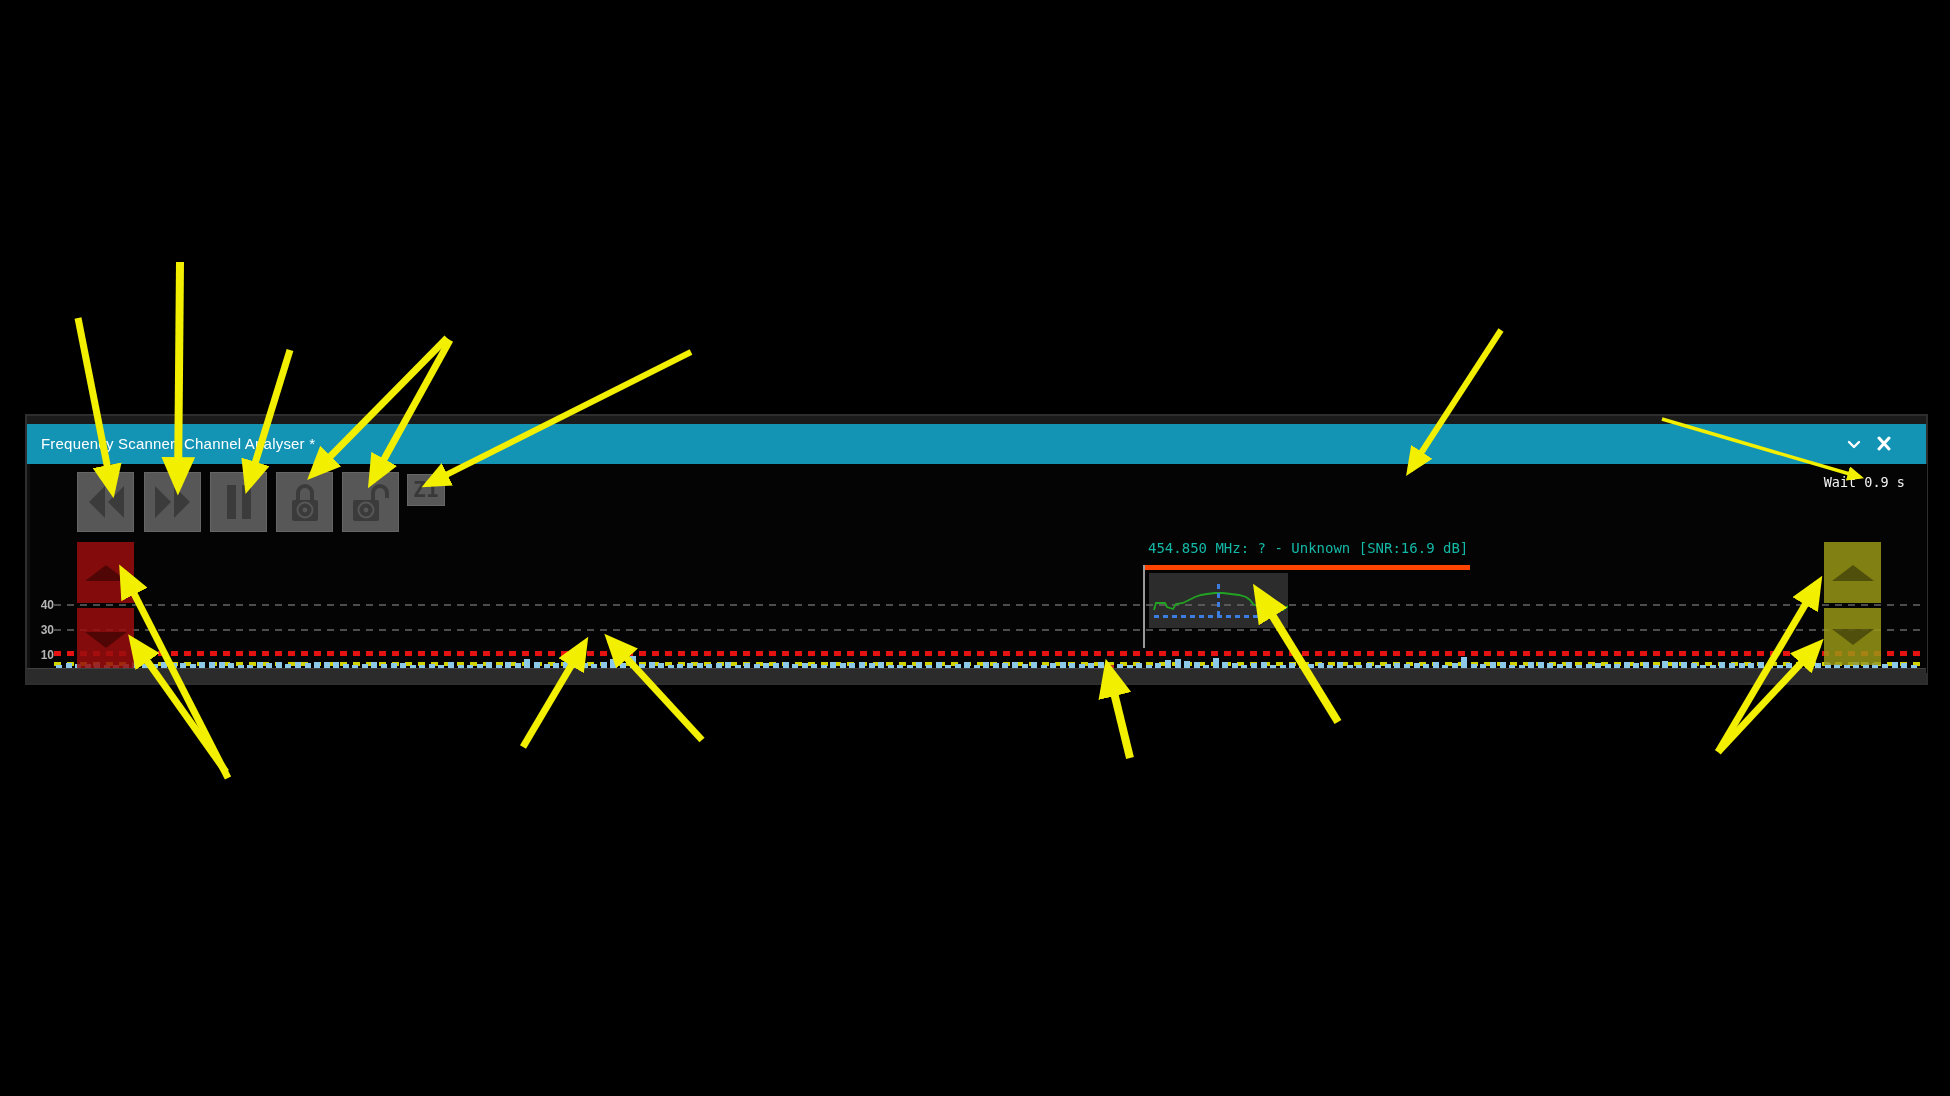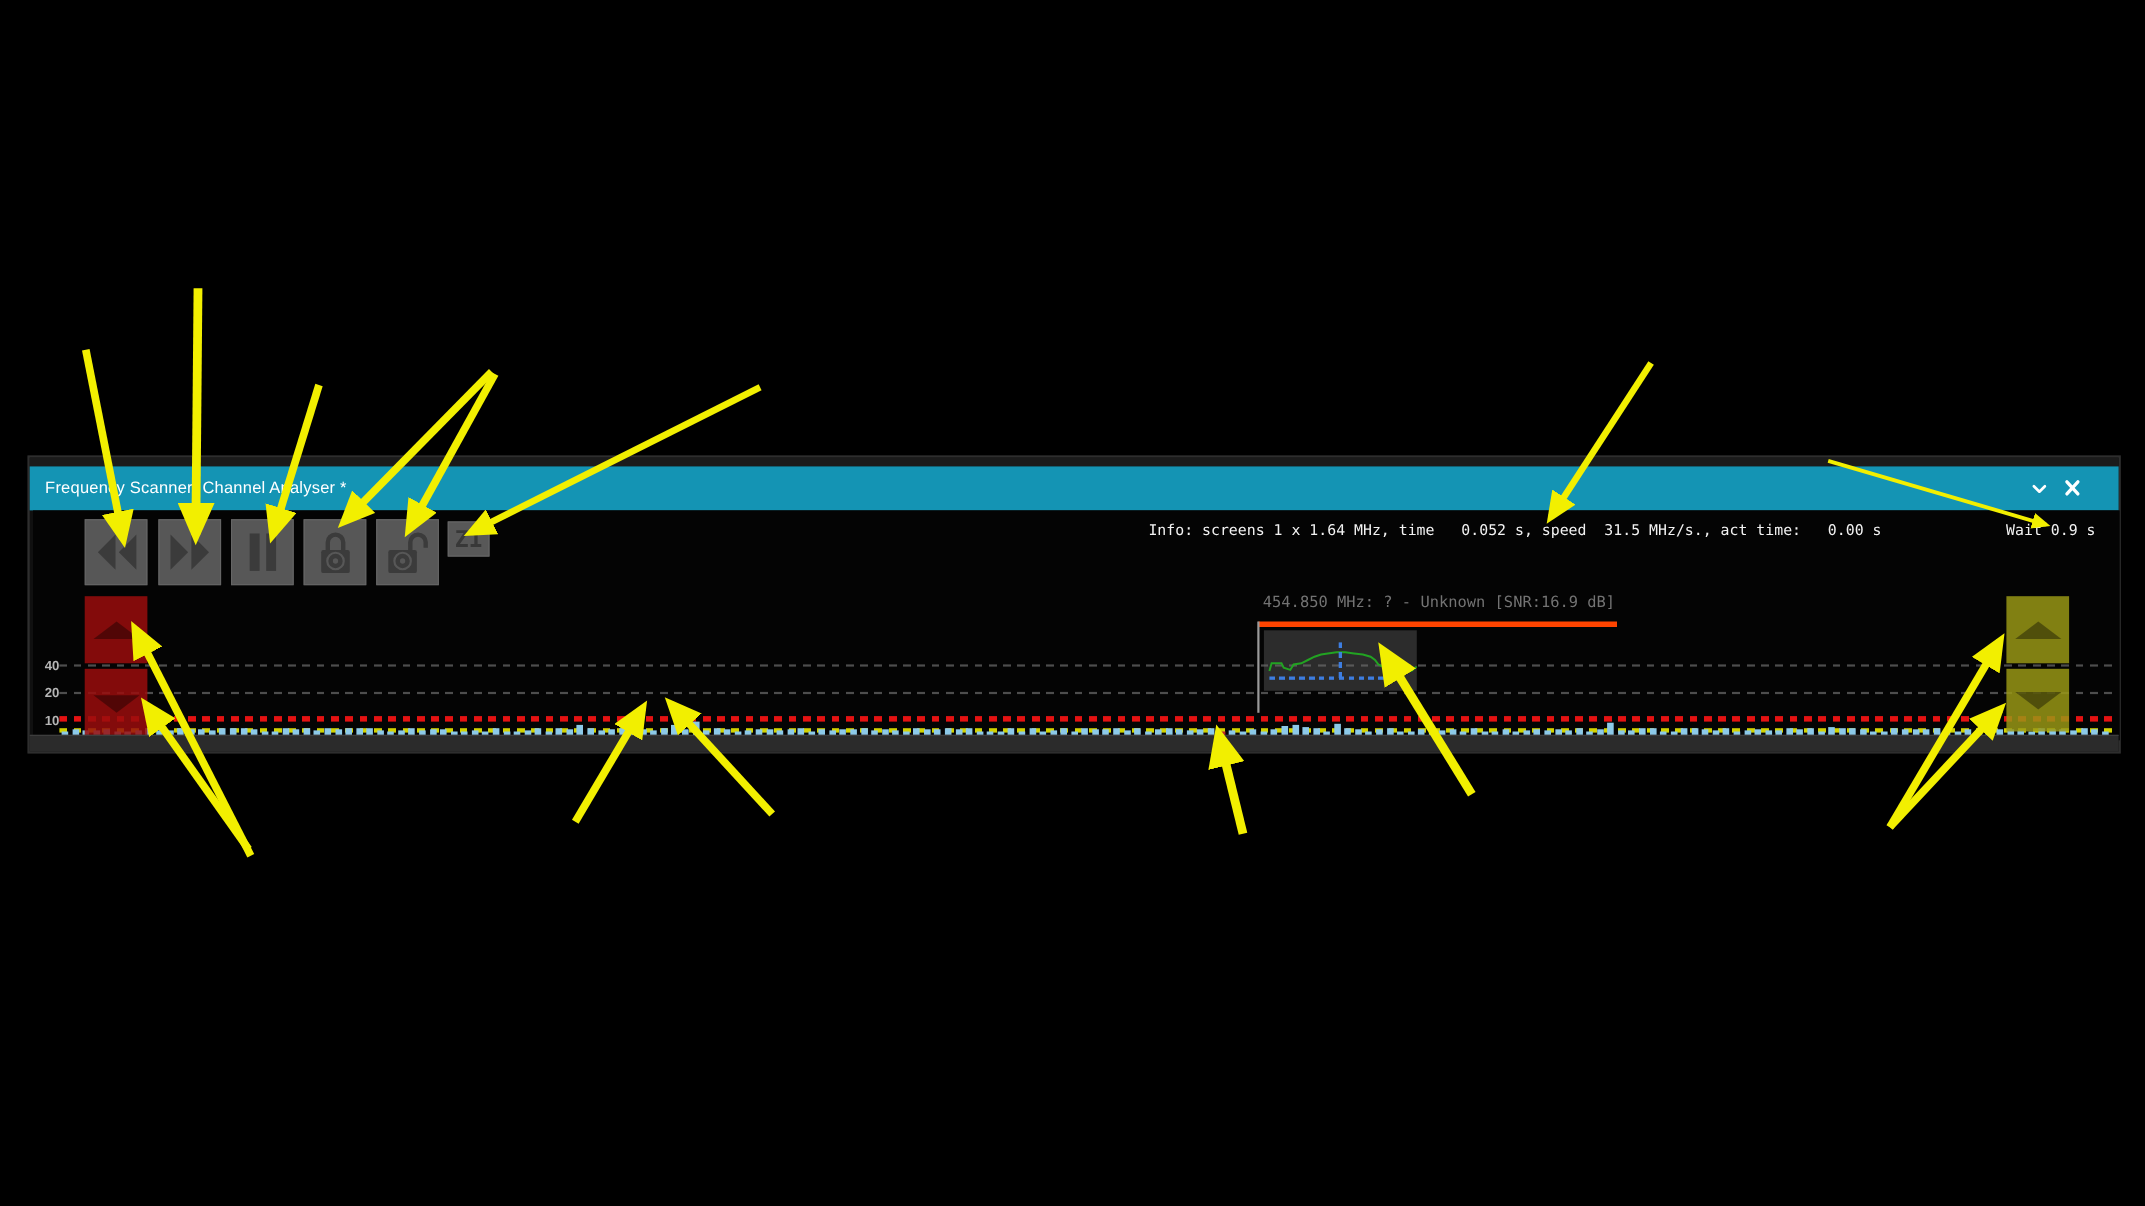--- a/index.html
+++ b/index.html
@@ -36,21 +36,21 @@
                background:repeating-linear-gradient(90deg,#d2d200 0 7px,transparent 7px 13px);cursor:row-resize;}
   .bars{position:absolute;left:26px;top:193px;width:1868px;height:16px;}
   .bar{position:absolute;bottom:0;width:6px;background:#8cc9e8;}
   .scrollbtn{position:absolute;width:57px;display:flex;align-items:center;justify-content:center;cursor:pointer;}
   .sb-red{background:rgba(152,13,13,0.86);}
   .sb-yellow{background:rgba(154,152,21,0.84);}
   .tri-up{width:0;height:0;border-left:21px solid transparent;border-right:21px solid transparent;
           border-bottom:16px solid rgba(0,0,0,0.38);}
   .tri-down{width:0;height:0;border-left:21px solid transparent;border-right:21px solid transparent;
             border-top:16px solid rgba(0,0,0,0.38);}
-  .popup-label{position:absolute;left:1118px;top:76px;color:#737373;
+  .popup-label{position:absolute;left:1118px;top:76px;color:#14b8a6;
                font-family:"DejaVu Sans Mono",monospace;font-size:14px;white-space:pre;}
   .popup-underline{position:absolute;left:1114px;top:101px;width:326px;height:5px;background:#ff4400;}
   .popup-vline{position:absolute;left:1113px;top:101px;width:2px;height:83px;background:#9a9a9a;}
   .mini-panel{position:absolute;left:1119px;top:109px;width:139px;height:55px;
               background:rgba(105,105,105,0.40);}
   .blue-dash-h{position:absolute;left:5px;top:42px;width:124px;height:3px;
                background:repeating-linear-gradient(90deg,#3d7de0 0 5px,transparent 5px 9px);}
   .blue-dash-v{position:absolute;left:68px;top:11px;width:3px;height:34px;
                background:repeating-linear-gradient(180deg,#3d7de0 0 5px,transparent 5px 9px);}
   .win-bottomstrip{position:absolute;left:0;bottom:0;width:100%;height:14px;background:#2b2b2b;
@@ -112,25 +112,24 @@
           <path d="M24 19 v-7 a7 7 0 0 1 14 0 v5" fill="none" stroke="#3b3b3b" stroke-width="4"></path>
           <rect x="4" y="19" width="26" height="21" rx="2" fill="#3b3b3b"></rect>
           <circle cx="17" cy="29" r="7.5" fill="none" stroke="#575757" stroke-width="2"></circle>
           <circle cx="17" cy="29" r="2.4" fill="#575757"></circle>
         </svg>
       </div>
       <div class="z1btn" style="left:377px;top:10px;">
         <span>Z1</span>
       </div>
 
-      <span class="statusline info-text">Info: screens 1 x 1.64 MHz, time   0.052 s, speed  31.5 MHz/s., act time:   0.00 s</span>
       <span class="statusline wait-text">Wait 0.9 s</span>
 
       <span class="ytick" style="left:4px;top:134px;">40</span>
-      <span class="ytick" style="left:4px;top:159px;">20</span>
+      <span class="ytick" style="left:4px;top:159px;">30</span>
       <span class="ytick" style="left:4px;top:184px;">10</span>
 
       <div class="grid-line" style="top:140px;"></div>
       <div class="grid-line" style="top:165px;"></div>
       <div class="red-line" style="top:187px;"></div>
       <div class="yellow-line" style="top:198px;"></div>
 
       <div class="bars">
           <div class="bar" style="left: 0px; width: 6px; height: 8px; background: rgb(140, 201, 232);"></div>
           <div class="bar" style="left: 9.56px; width: 6px; height: 10px; background: rgb(140, 201, 232);"></div>

